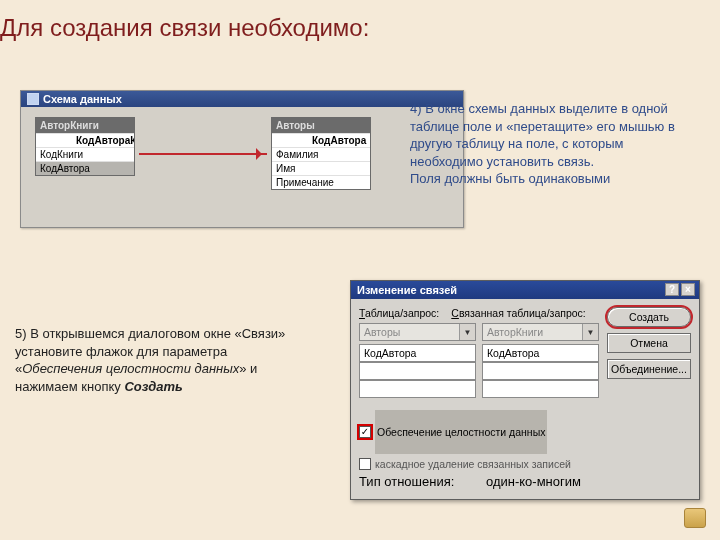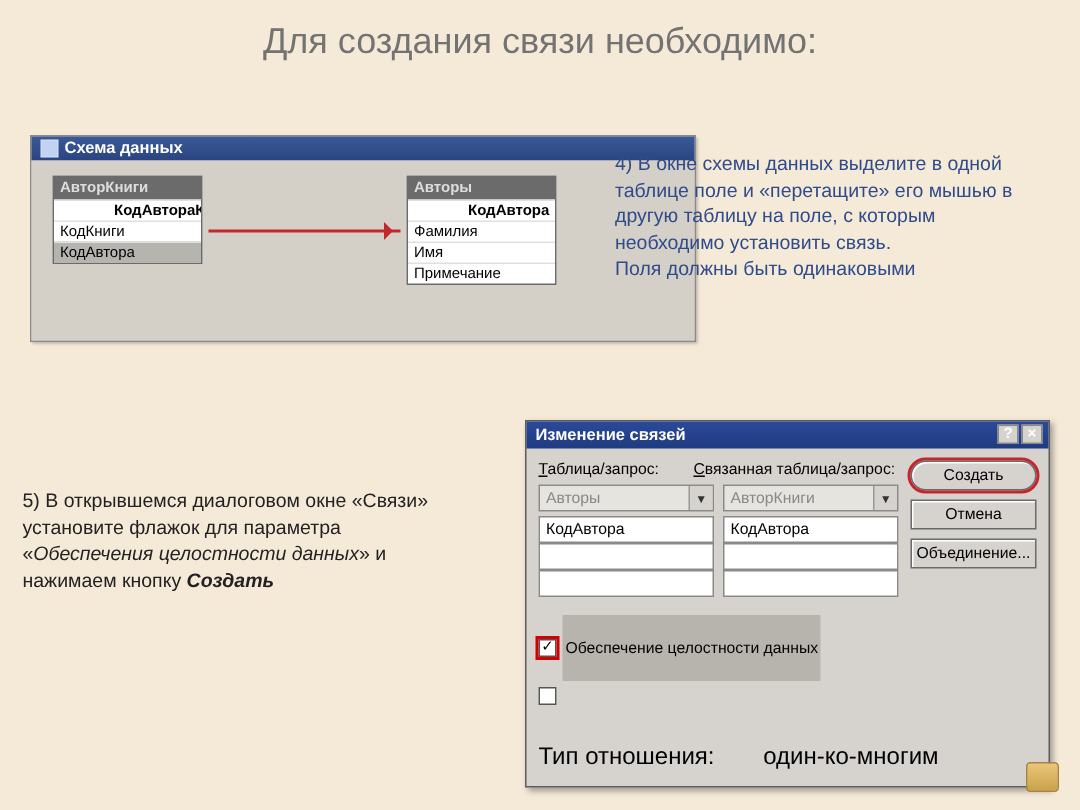--- a/index.html
+++ b/index.html
@@ -6,23 +6,23 @@
   body {
     margin: 0;
     width: 720px;
     height: 540px;
     background: #f5ead8;
     font-family: "Segoe UI", Tahoma, Arial, sans-serif;
     position: relative;
     overflow: hidden;
   }
   .page-title {
-    text-align: center;
+    text-align: left;
     font-size: 24px;
-    color: #737373;
+    color: #7f1d1d;
     padding: 14px 0 10px;
     font-weight: 400;
   }
   
   .schema-window {
     position: absolute;
     left: 20px; top: 90px;
     width: 444px;
     border: 1px solid #8a8a8a;
     background: #d6d3ce;
@@ -132,21 +132,21 @@
   }
   .dclose span {
     width: 14px; height: 13px;
     background: #d6d3ce;
     border: 1px solid #888;
     font-size: 10px;
     line-height: 11px;
     text-align: center;
   }
   .dbody { padding: 8px 8px 10px; position: relative; }
-  .dlabels { display: flex; gap: 23px; margin-bottom: 4px; }
+  .dlabels { display: flex; gap: 12px; margin-bottom: 4px; }
   .dlabels div { font-size: 10.5px; }
   .dlabels .underline { text-decoration: underline; }
   .combo, .cell {
     background: #fff;
     border: 1px solid #8a8a8a;
     height: 18px;
     display: flex; align-items: center;
     padding: 0 4px;
     font-size: 10.5px;
     position: relative;
@@ -200,22 +200,22 @@
     font-size: 10px; line-height: 10px;
   }
   .chk.checked::after { content: "✓"; color: #000; }
   .chk.hl { outline: 2px solid #d40000; }
   .chkrow.hl span.lbl {
     background: #b7b4ad;
     color: #000;
     padding: 16px 2px;
   }
   .reltype {
-    margin-top: 26px;
-    font-size: 16px;
+    margin-top: 4px;
+    font-size: 13px;
   }
   .reltype span.val { margin-left: 28px; }
   
   .nav-icon {
     position: absolute;
     right: 14px; bottom: 12px;
     width: 22px; height: 20px;
     background: linear-gradient(#e9c77a,#caa24a);
     border: 1px solid #a9843a;
     border-radius: 3px;
@@ -293,20 +293,21 @@
       <div class="cell">.</div>
       <div class="cell">.</div>
     </div>
 
     <div class="chkrow first hl">
       <span class="chk checked hl"></span>
       <span class="lbl">Обеспечение целостности данных</span>
     </div>
     <div class="chkrow">
       <span class="chk"></span>
+      <span>каскадное удаление связанных записей</span>
     </div>
 
     <div class="reltype">
       <span>Тип отношения:</span>
       <span class="val">один-ко-многим</span>
     </div>
 
     <div class="btns">
       <div class="btn primary">Создать</div>
       <div class="btn">Отмена</div>

